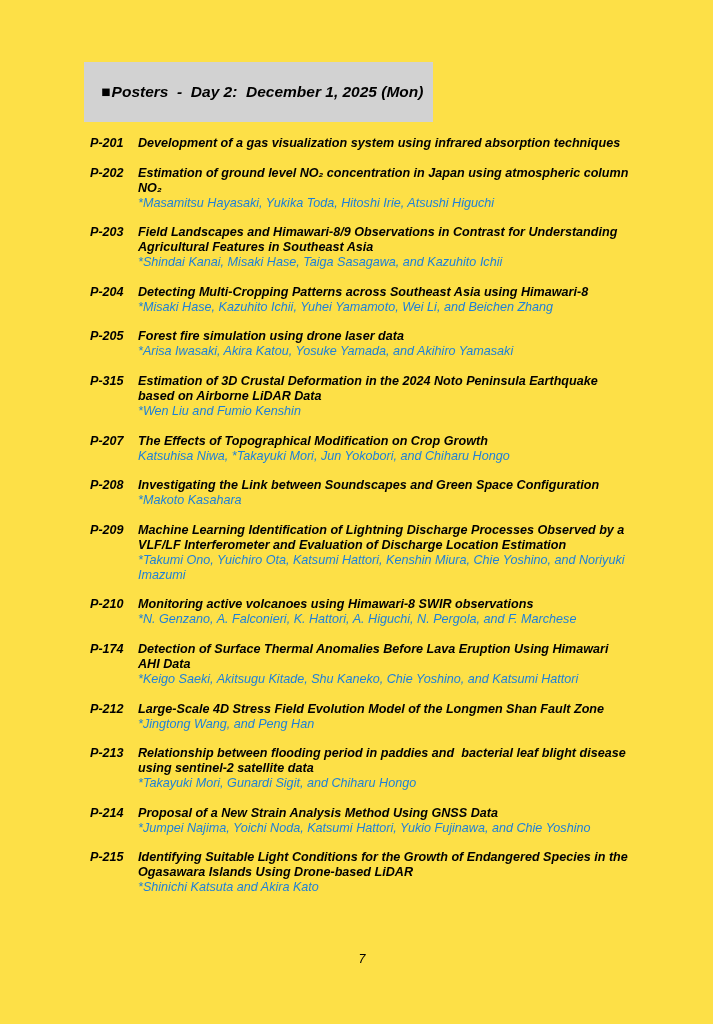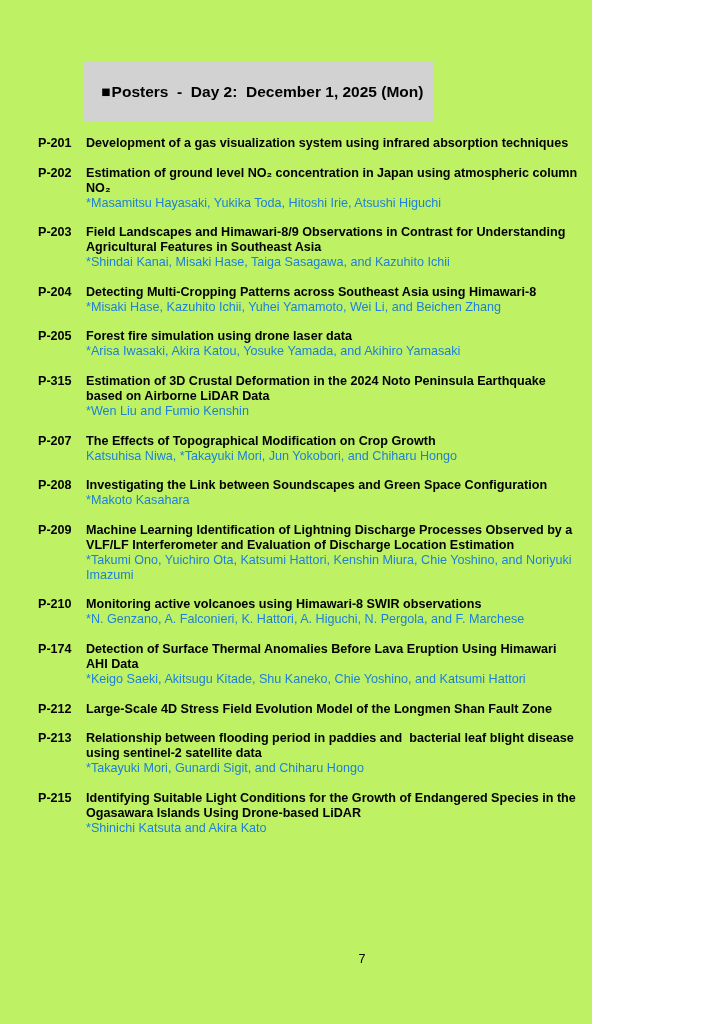--- a/index.html
+++ b/index.html
@@ -6,41 +6,42 @@
   html, body { background: #ffffff; }
   body {
     width: 724px;
     height: 1024px;
     font-family: "Liberation Sans", sans-serif;
     color: #000000;
     overflow: hidden;
   }
   .page {
     position: relative;
-    width: 592px;
+    width: 713px;
     height: 1024px;
-    background: #bef264;
+    background: #fde047;
     padding-top: 62px;
+    font-style: italic;
   }
   .session-header {
     margin-left: 84px;
     display: inline-block;
     background: var(--header-bg, #d2d2d2);
     font-weight: bold;
     font-size: 15.5px;
     line-height: 18px;
     padding: 3px 10px 3px 0px;
     white-space: pre-wrap;
   }
   .session-header .bullet {
     font-size: 15.5px;
     letter-spacing: 1px;
   }
   .poster-list {
-    margin-left: 38px;
+    margin-left: 90px;
     margin-top: 14px;
   }
   .entry {
     display: flex;
     align-items: flex-start;
     margin-bottom: 14.6px;
     font-size: 12.6px;
     line-height: 15px;
   }
   .entry-id {
@@ -172,32 +173,40 @@
       <div class="entry-title">Detection of Surface Thermal Anomalies Before Lava Eruption Using Himawari
 AHI Data</div>
       <div class="entry-authors">*Keigo Saeki, Akitsugu Kitade, Shu Kaneko, Chie Yoshino, and Katsumi Hattori</div>
     </div>
   </div>
 
   <div class="entry">
     <div class="entry-id">P-212</div>
     <div class="entry-body">
       <div class="entry-title">Large-Scale 4D Stress Field Evolution Model of the Longmen Shan Fault Zone</div>
+      <div class="entry-authors">*Jingtong Wang, and Peng Han</div>
     </div>
   </div>
 
   <div class="entry">
     <div class="entry-id">P-213</div>
     <div class="entry-body">
       <div class="entry-title">Relationship between flooding period in paddies and  bacterial leaf blight disease
 using sentinel-2 satellite data</div>
       <div class="entry-authors">*Takayuki Mori, Gunardi Sigit, and Chiharu Hongo</div>
     </div>
   </div>
 
+  <div class="entry">
+    <div class="entry-id">P-214</div>
+    <div class="entry-body">
+      <div class="entry-title">Proposal of a New Strain Analysis Method Using GNSS Data</div>
+      <div class="entry-authors">*Jumpei Najima, Yoichi Noda, Katsumi Hattori, Yukio Fujinawa, and Chie Yoshino</div>
+    </div>
+  </div>
 
   <div class="entry">
     <div class="entry-id">P-215</div>
     <div class="entry-body">
       <div class="entry-title">Identifying Suitable Light Conditions for the Growth of Endangered Species in the
 Ogasawara Islands Using Drone-based LiDAR</div>
       <div class="entry-authors">*Shinichi Katsuta and Akira Kato</div>
     </div>
   </div>
 

